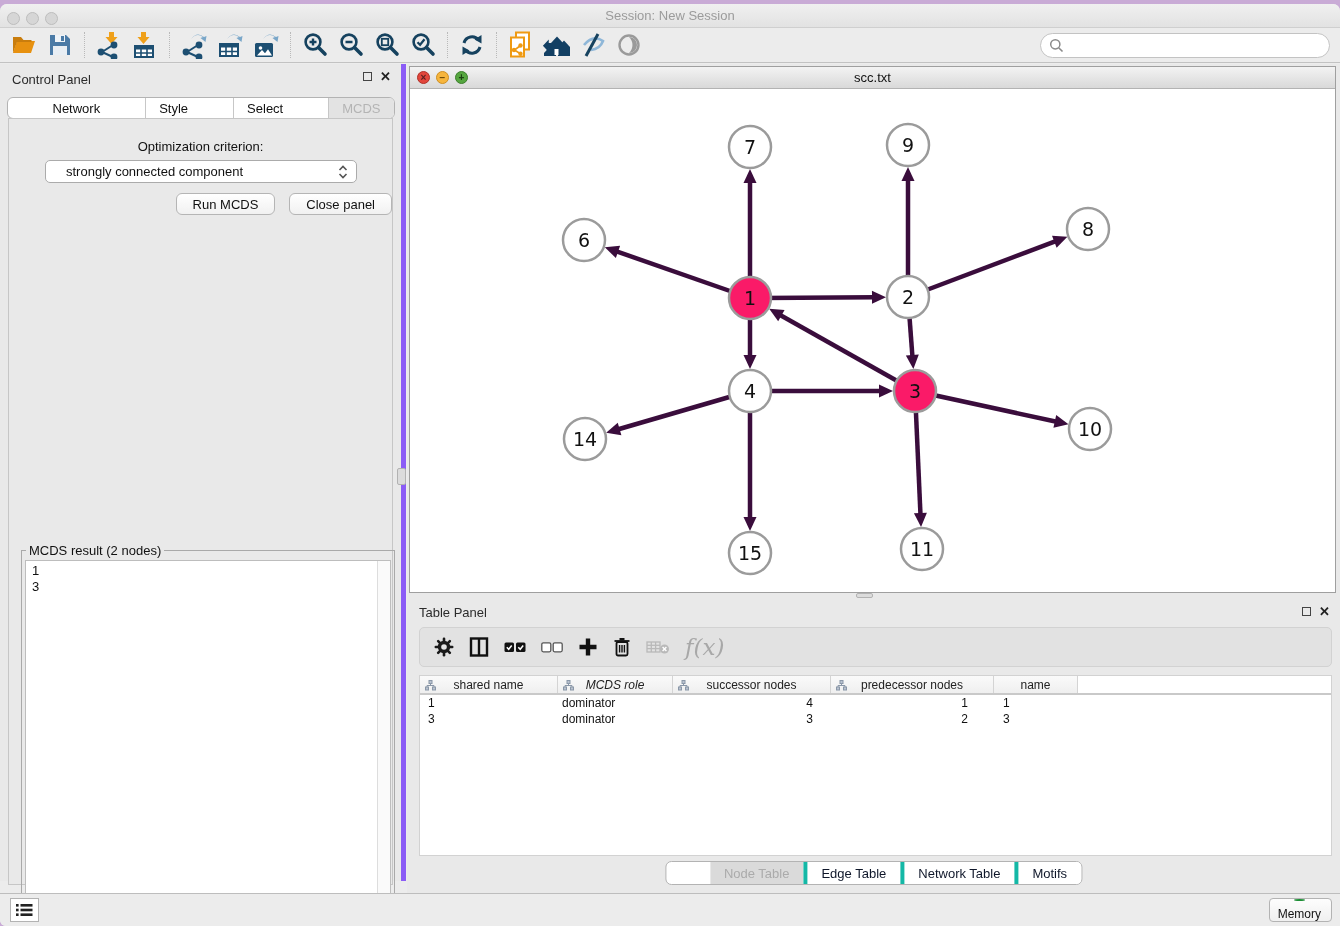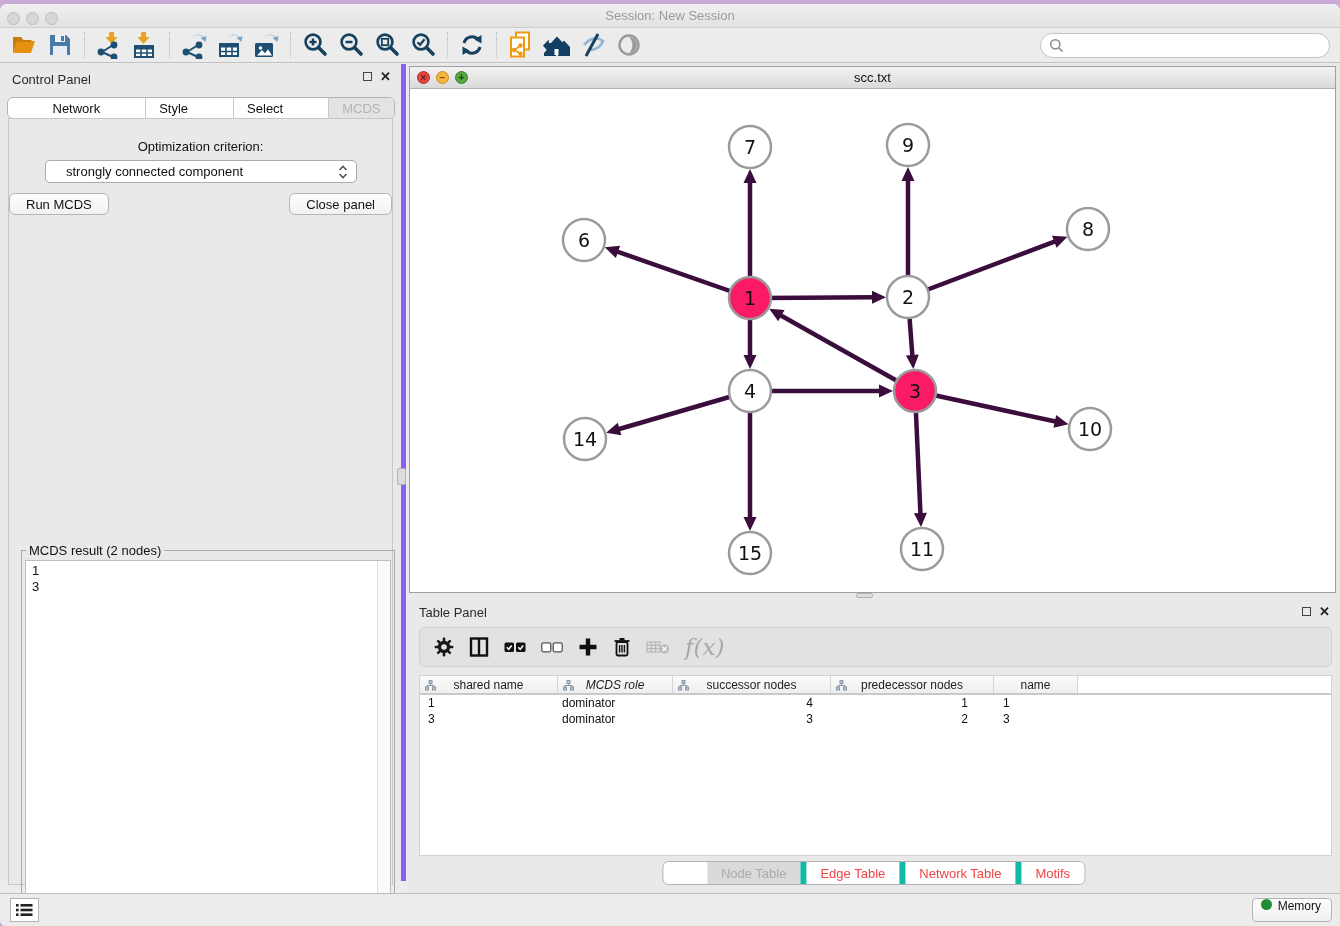--- a/index.html
+++ b/index.html
@@ -45,21 +45,21 @@
   .cp-tab:first-child { border-left:none; }
   .cp-tab.disabled { background:#e3e3e3; color:#b4b4b4; }
 
   .cp-content { position:absolute; left:8px; right:8px; top:54px; height:767px;
                 border:1px solid #c6c6c6; background:#e9e9e9; }
   .opt-label { position:absolute; top:20px; width:100%; text-align:center; font-size:13px; color:#111; }
   .dropdown { position:absolute; top:41px; left:36px; width:312px; height:23px; background:#fff;
               border:1px solid #ababab; border-radius:5px; display:flex; align-items:center;
               padding:0 8px 0 20px; font-size:13px; color:#111; }
   .dropdown .dd-text { flex:1; }
-  .btn-row { position:absolute; top:74px; width:100%; display:flex; justify-content:space-between; gap:14px; }
+  .btn-row { position:absolute; top:74px; width:100%; display:flex; justify-content:flex-end; gap:14px; }
   .btn { height:22px; padding:0 16px; font-size:13px; color:#111; background:linear-gradient(#ffffff,#f1f1f1);
          border:1px solid #b5b5b5; border-radius:6px; display:flex; align-items:center; }
 
   .fieldset { position:absolute; left:12px; top:431px; width:374px; height:383px; border:1px solid #a9a9a9; }
   .fieldset .legend { position:absolute; top:-8px; left:4px; background:#e9e9e9; padding:0 3px;
                       font-size:13px; color:#111; }
   .result-area { position:absolute; left:3px; right:3px; top:9px; bottom:3px; background:#fff;
                  border:1px solid #bdbdbd; font-size:13px; color:#111; }
   .result-lines { position:absolute; left:0; right:14px; top:0; bottom:0; padding:2px 6px; line-height:16px; }
   .result-scroll { position:absolute; right:0; top:0; bottom:0; width:13px; background:#fafafa;
@@ -102,33 +102,33 @@
   .dt-header { display:flex; border-bottom:2px solid #c9c9c9; height:19px; background:#fff; }
   .dt-hcell { background:linear-gradient(#fafafa,#efefef); border-right:1px solid #d4d4d4;
               display:flex; align-items:center; justify-content:center; position:relative;
               color:#222; font-size:12px; }
   .dt-hcell .hicon { position:absolute; left:5px; top:4px; }
   .dt-row { display:flex; height:16px; align-items:center; }
   .dt-cell { overflow:hidden; white-space:nowrap; color:#111; }
 
   .tp-tabs { position:absolute; top:262px; left:50%; transform:translateX(-50%); display:flex;
              border:1px solid #b3b3b3; border-radius:6px; overflow:hidden; height:24px; background:#fff; }
-  .tp-tab { padding:3px 14px; font-size:13px; color:#ef4444; background:#fff; border-left:6px solid #14b8a6;
+  .tp-tab { padding:3px 14px; font-size:13px; color:#0f172a; background:#fff; border-left:4px solid #14b8a6;
             display:flex; align-items:center; }
   .tp-tab:first-child { border-left:none; }
   .tp-tab.disabled { background:#dadada; color:#ababab;margin-left:44px; }
 
   
   .statusbar { position:absolute; left:0; right:0; bottom:0; height:33px; background:#ececec;
                border-top:1px solid #bdbdbd; }
   .sb-list-btn { position:absolute; left:10px; top:4px; width:29px; height:24px; background:#fff;
                  border:1px solid #b3b3b3; display:flex; align-items:center; justify-content:center; }
   .memory-btn { position:absolute; right:8px; top:4px; height:24px; padding:0 10px 0 8px;
                 background:linear-gradient(#fdfdfd,#f0f0f0); border:1px solid #b3b3b3; border-radius:4px;
-                display:flex; gap:6px; font-size:12px; color:#111; }
+                display:flex; align-items:center; gap:6px; font-size:12px; color:#111;flex-direction:column; }
   .mem-dot { width:11px; height:11px; border-radius:50%; background:#1d8e35; }
 </style>
 </head>
 <body>
 
 <div class="desktop-corner"></div>
 
 <div class="window">
 
   <div class="titlebar">

